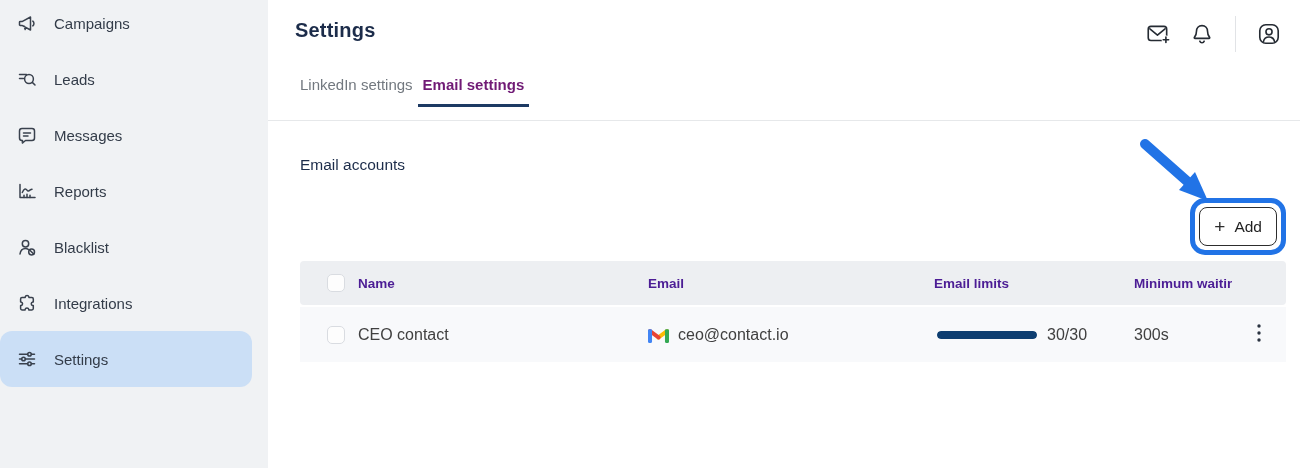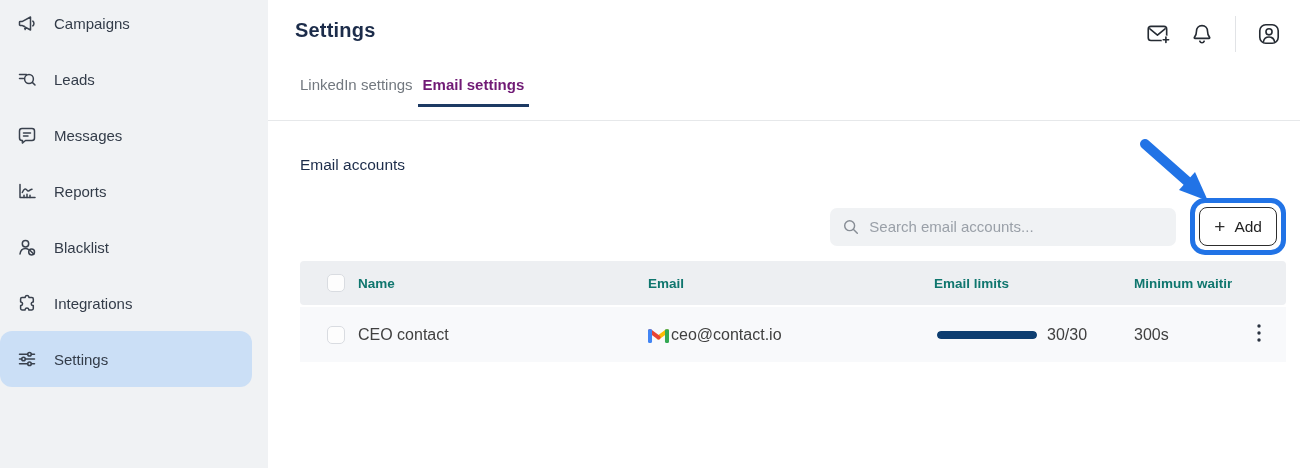--- a/index.html
+++ b/index.html
@@ -45,26 +45,26 @@
   .add-btn { background:#fff; border:1.6px solid #2d2d2d; border-radius:8px; height:39px; min-width:62px;
     padding:0 14px; font-size:15.5px; color:#1f1f1f; display:flex; align-items:center; gap:9px; cursor:pointer;
     font-family:"Liberation Sans", sans-serif; }
   .add-btn .plus { font-size:19px; line-height:1; color:#2d2d2d; }
 
   .annotation-arrow { position:absolute; left:870px; top:138px; z-index:5; pointer-events:none; }
 
   
   .table { margin-top:6px; width:986px; }
   .t-row { display:grid; grid-template-columns:58px 290px 286px 200px 98px 1fr; align-items:center; }
-  .t-head { background:#edeff2; height:44px; border-radius:4px; color:#0f766e; font-size:13.5px; font-weight:700; }
+  .t-head { background:#edeff2; height:44px; border-radius:4px; color:#4c1d95; font-size:13.5px; font-weight:700; }
   .t-body { background:#f8f9fb; height:55px; margin-top:2px; color:#404040; font-size:16px; }
   .cell { overflow:hidden; white-space:nowrap; }
   .cell-check { display:flex; justify-content:flex-end; padding-right:13px; }
   .checkbox { width:18px; height:18px; border:1.5px solid #d9dce1; border-radius:5px; background:#fdfdfd; cursor:pointer; }
-  .cell-email { display:flex; align-items:center; gap:2px; }
+  .cell-email { display:flex; align-items:center; gap:9px; }
   .cell-daily { display:flex; align-items:center; gap:10px; padding-left:3px; }
   .bar-track { width:100px; height:8px; border-radius:4px; background:#dbe2ea; overflow:hidden; }
   .bar-fill { height:100%; width:100%; background:#0d3d70; border-radius:4px; }
   .cell-actions { display:flex; justify-content:center; }
   .kebab { background:transparent; border:none; cursor:pointer; padding:4px 8px; }
 </style>
 </head>
 <body>
 
 <aside class="sidebar">
@@ -185,27 +185,20 @@
 
   <svg class="annotation-arrow" width="78" height="70" viewBox="0 0 78 70">
     <line x1="7" y1="6" x2="50" y2="44" stroke="#2173e6" stroke-width="10" stroke-linecap="round"></line>
     <polygon points="41,52 57,34 70,63" fill="#2173e6"></polygon>
   </svg>
 
   <div class="content">
     <h2 class="section-title">Email accounts</h2>
 
     <div class="toolbar">
-      <div class="search-box">
-        <svg width="18" height="18" viewBox="0 0 20 20">
-          <circle cx="8.5" cy="8.5" r="5.5"></circle>
-            <path d="M12.8 12.8 17 17"></path>
-        </svg>
-        <input type="text" placeholder="Search email accounts..." style="">
-      </div>
 
       <div class="add-ring">
         <button class="add-btn">
           <span class="plus">+</span>
           <span>Add</span>
         </button>
       </div>
     </div>
 
     <div class="table">

